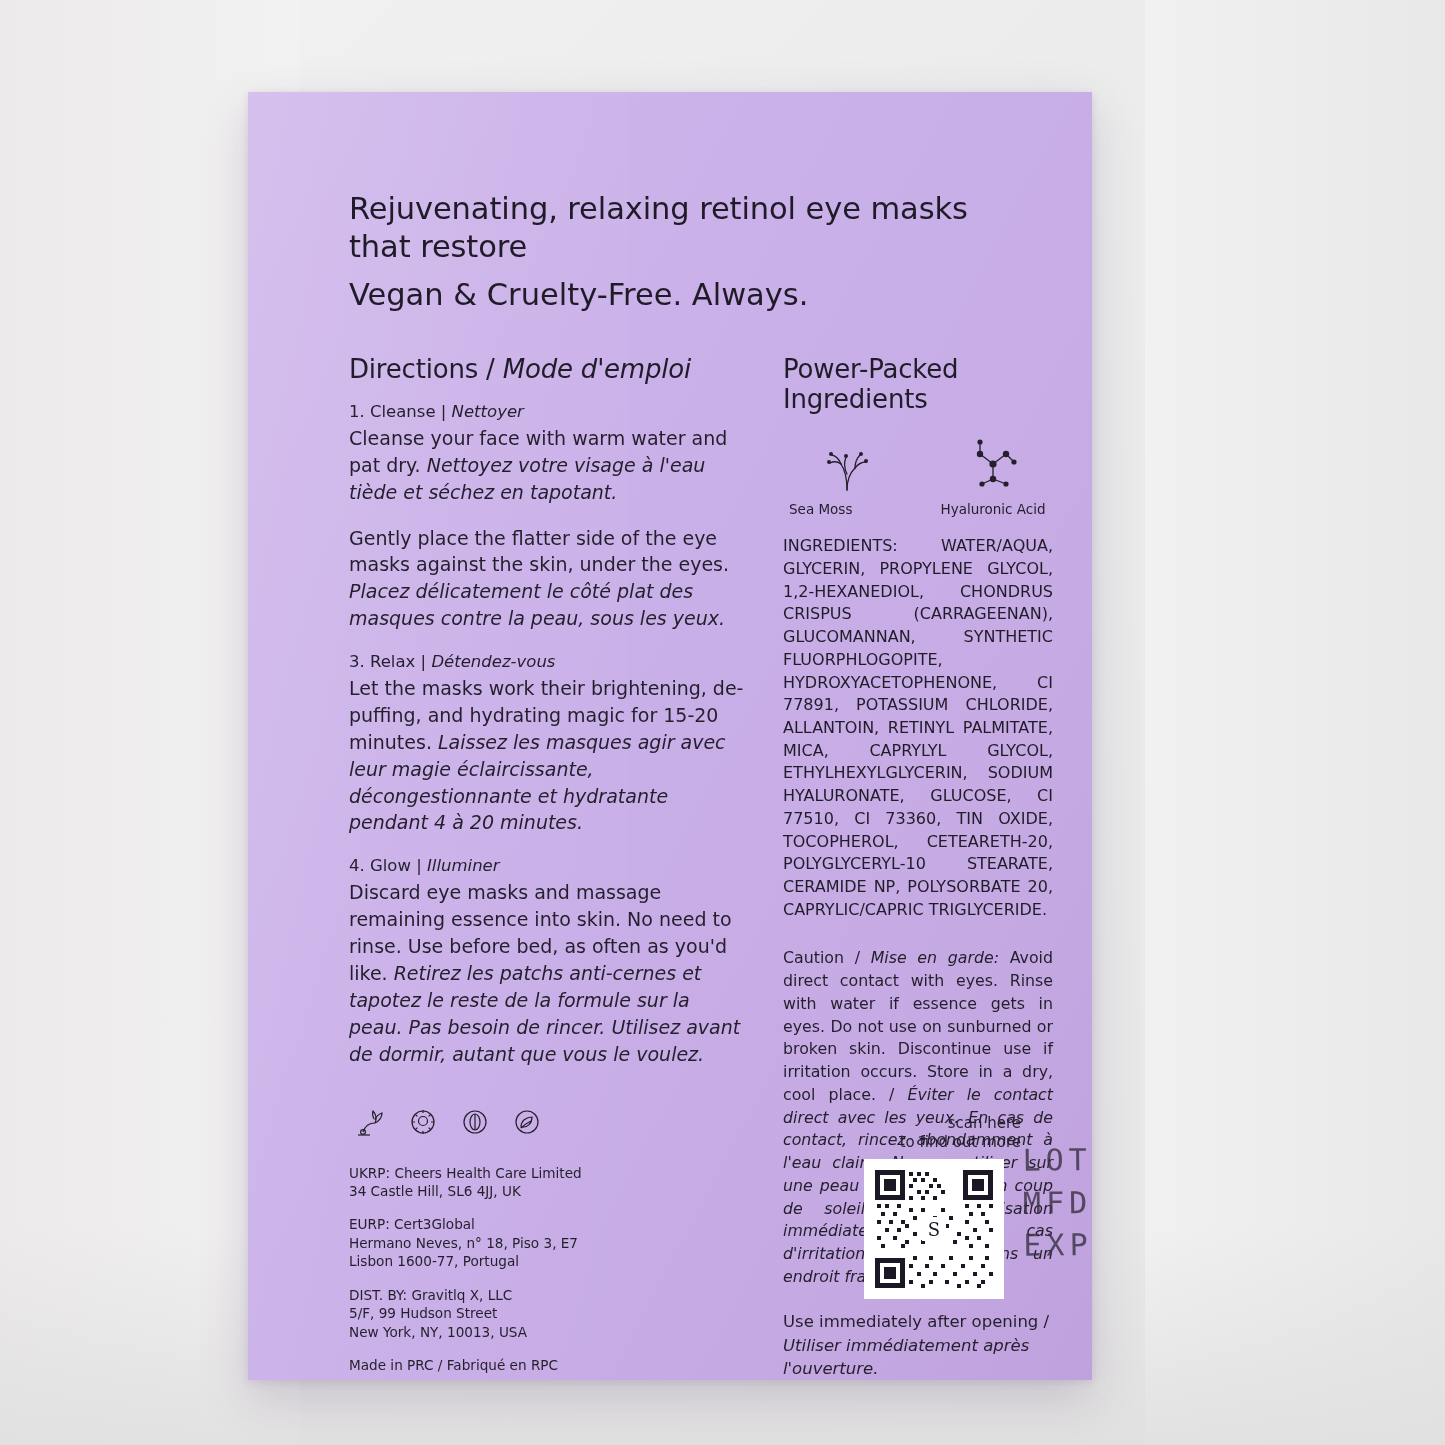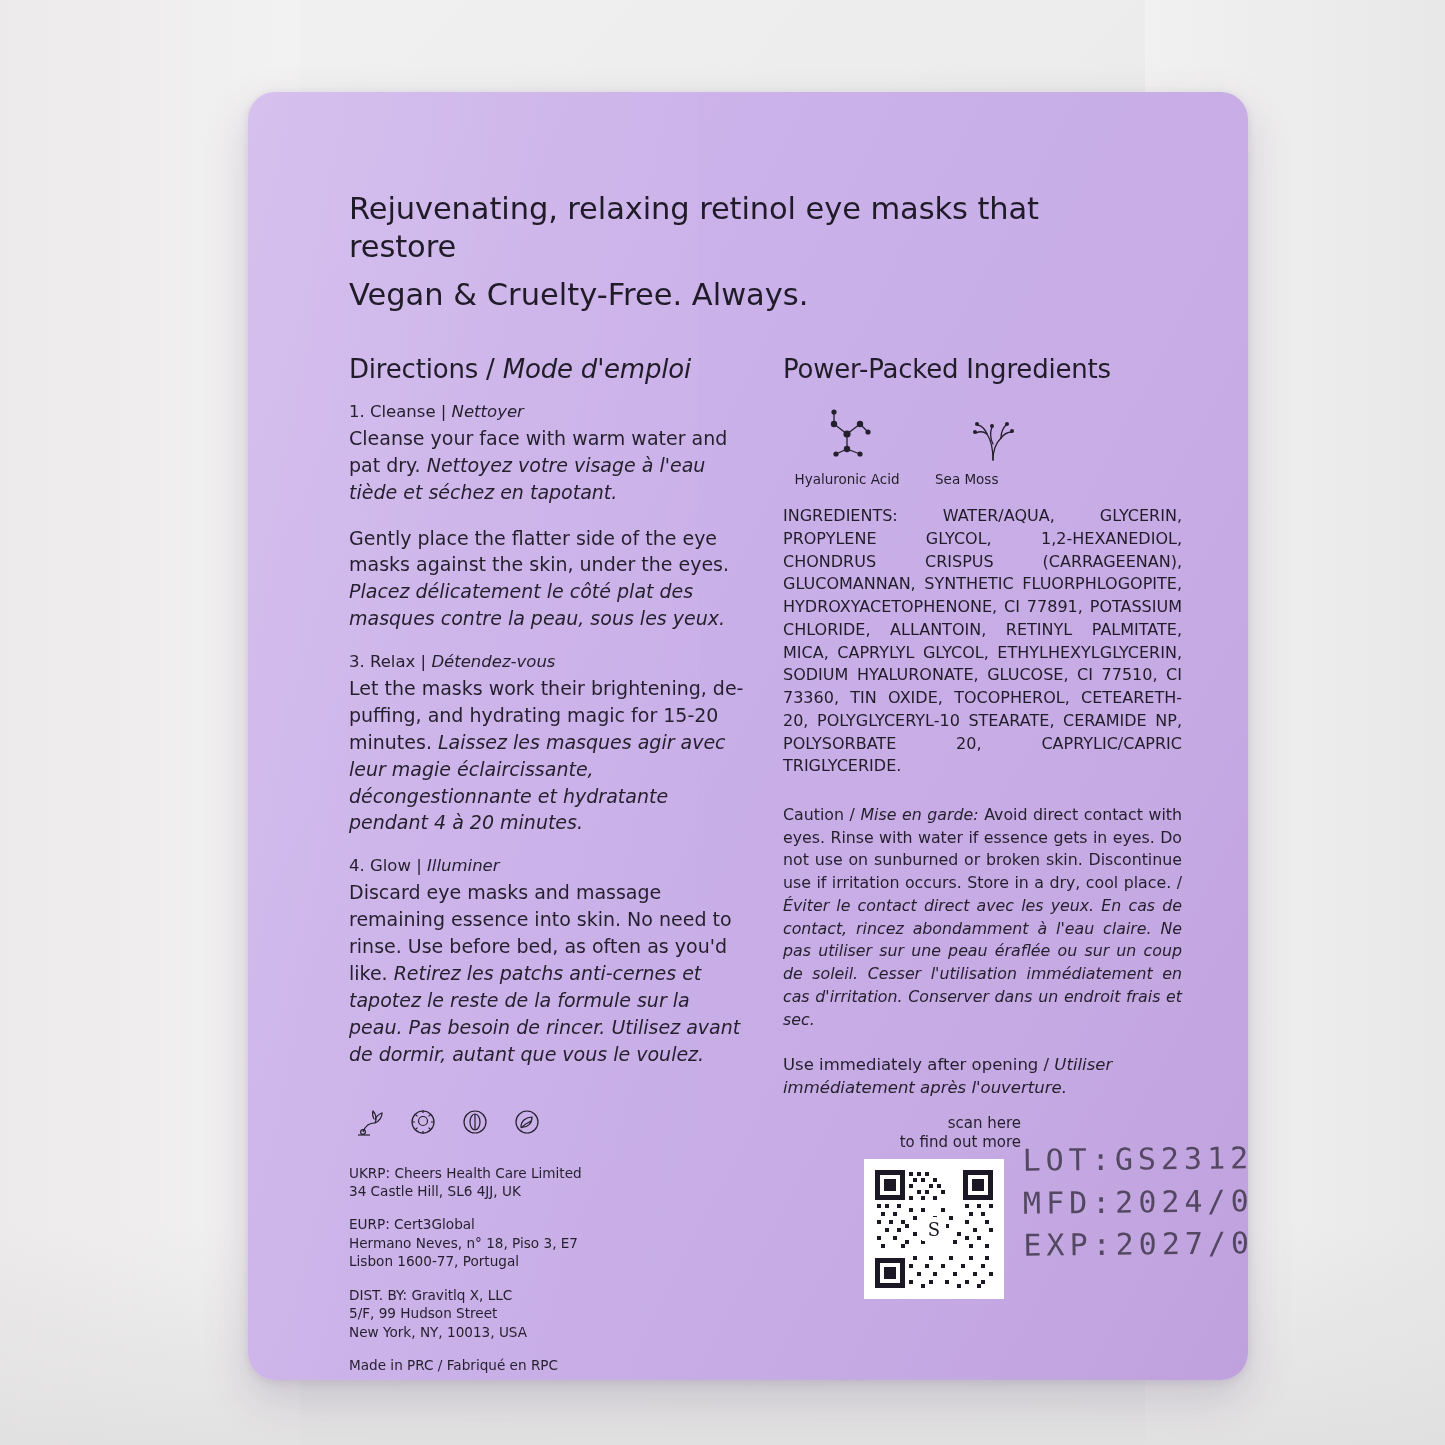--- a/index.html
+++ b/index.html
@@ -37,26 +37,25 @@
     left: 0; bottom: 0;
     width: 1445px; height: 220px;
     background: linear-gradient(to bottom, rgba(236,235,235,0) 0%, rgba(224,223,223,0.85) 100%);
   }
 
   
   .pouch {
     position: absolute;
     left: 248px;
     top: 92px;
-    width: 1000px;
+    width: 844px;
     height: 1288px;
     background: linear-gradient(118deg, #cfb7ec 0%, #cdb4ea 18%, #c9afe8 48%, #c5a9e3 78%, #bfa2dd 100%);
     box-shadow: 0 18px 46px rgba(80,60,110,0.20), 0 2px 8px rgba(80,60,110,0.12);
     overflow: hidden;
-    border-radius: 27px;
   }
   .pouch::after {
     
     content: "";
     position: absolute;
     left: -10%;
     top: -5%;
     width: 55%;
     height: 110%;
     background: linear-gradient(100deg, rgba(255,255,255,0.16) 0%, rgba(255,255,255,0.04) 55%, rgba(255,255,255,0) 100%);
@@ -359,41 +358,20 @@
               <div>New York, NY, 10013, USA</div>
             </div>
             <div class="made-in">Made in PRC / Fabriqué en RPC</div>
           </div>
         </div>
 
         <div class="col-right">
           <div class="sec-title">Power-Packed Ingredients</div>
 
           <div class="ing-icons">
-            <div class="ing-item">
-              <div class="glyph">
-                <svg width="62" height="60" viewBox="0 0 62 60">
-                  <g fill="none" stroke="#241f2c" stroke-width="1.3">
-                    <path d="M31 30 L18 20 M31 30 L44 20 M31 30 L31 45 M18 20 L18 8 M44 20 L52 28 M31 45 L20 50 M31 45 L44 50"></path>
-                  </g>
-                  <g fill="#241f2c">
-                    <circle cx="31" cy="30" r="3.6"></circle>
-                    <circle cx="18" cy="20" r="3.2"></circle>
-                    <circle cx="44" cy="20" r="3.2"></circle>
-                    <circle cx="31" cy="45" r="3.2"></circle>
-                    <circle cx="18" cy="8" r="2.6"></circle>
-                    <circle cx="52" cy="28" r="2.6"></circle>
-                    <circle cx="20" cy="50" r="2.6"></circle>
-                    <circle cx="44" cy="50" r="2.6"></circle>
-                  </g>
-                </svg>
-              </div>
-              <div class="cap">Hyaluronic Acid</div>
-            </div>
-
             <div class="ing-item a">
               <div class="glyph">
                 <svg width="62" height="60" viewBox="0 0 62 60">
                   <g fill="none" stroke="#241f2c" stroke-width="1.3" stroke-linecap="round">
                     <path d="M31 56c0-12-2-20-6-26"></path>
                     <path d="M31 56c0-10 3-17 8-22"></path>
                     <path d="M25 30c-4-3-7-3-11-1"></path>
                     <path d="M25 30c-2-5-5-8-9-9"></path>
                     <path d="M39 34c3-4 7-6 11-6"></path>
                     <path d="M39 34c0-6 2-10 5-13"></path>
@@ -402,20 +380,41 @@
                   <g fill="#241f2c">
                     <circle cx="13" cy="28" r="2"></circle>
                     <circle cx="15" cy="20" r="2"></circle>
                     <circle cx="50" cy="27" r="2"></circle>
                     <circle cx="45" cy="20" r="2"></circle>
                     <circle cx="30" cy="22" r="2"></circle>
                   </g>
                 </svg>
               </div>
               <div class="cap">Sea Moss</div>
+            </div>
+
+            <div class="ing-item">
+              <div class="glyph">
+                <svg width="62" height="60" viewBox="0 0 62 60">
+                  <g fill="none" stroke="#241f2c" stroke-width="1.3">
+                    <path d="M31 30 L18 20 M31 30 L44 20 M31 30 L31 45 M18 20 L18 8 M44 20 L52 28 M31 45 L20 50 M31 45 L44 50"></path>
+                  </g>
+                  <g fill="#241f2c">
+                    <circle cx="31" cy="30" r="3.6"></circle>
+                    <circle cx="18" cy="20" r="3.2"></circle>
+                    <circle cx="44" cy="20" r="3.2"></circle>
+                    <circle cx="31" cy="45" r="3.2"></circle>
+                    <circle cx="18" cy="8" r="2.6"></circle>
+                    <circle cx="52" cy="28" r="2.6"></circle>
+                    <circle cx="20" cy="50" r="2.6"></circle>
+                    <circle cx="44" cy="50" r="2.6"></circle>
+                  </g>
+                </svg>
+              </div>
+              <div class="cap">Hyaluronic Acid</div>
             </div>
 
           </div>
 
           <div class="ingredients">
             <b>INGREDIENTS:</b>
             <span>WATER/AQUA, GLYCERIN, PROPYLENE GLYCOL, 1,2-HEXANEDIOL, CHONDRUS CRISPUS (CARRAGEENAN), GLUCOMANNAN, SYNTHETIC FLUORPHLOGOPITE, HYDROXYACETOPHENONE, CI 77891, POTASSIUM CHLORIDE, ALLANTOIN, RETINYL PALMITATE, MICA, CAPRYLYL GLYCOL, ETHYLHEXYLGLYCERIN, SODIUM HYALURONATE, GLUCOSE, CI 77510, CI 73360, TIN OXIDE, TOCOPHEROL, CETEARETH-20, POLYGLYCERYL-10 STEARATE, CERAMIDE NP, POLYSORBATE 20, CAPRYLIC/CAPRIC TRIGLYCERIDE.</span>
           </div>
 
           <div class="caution">

